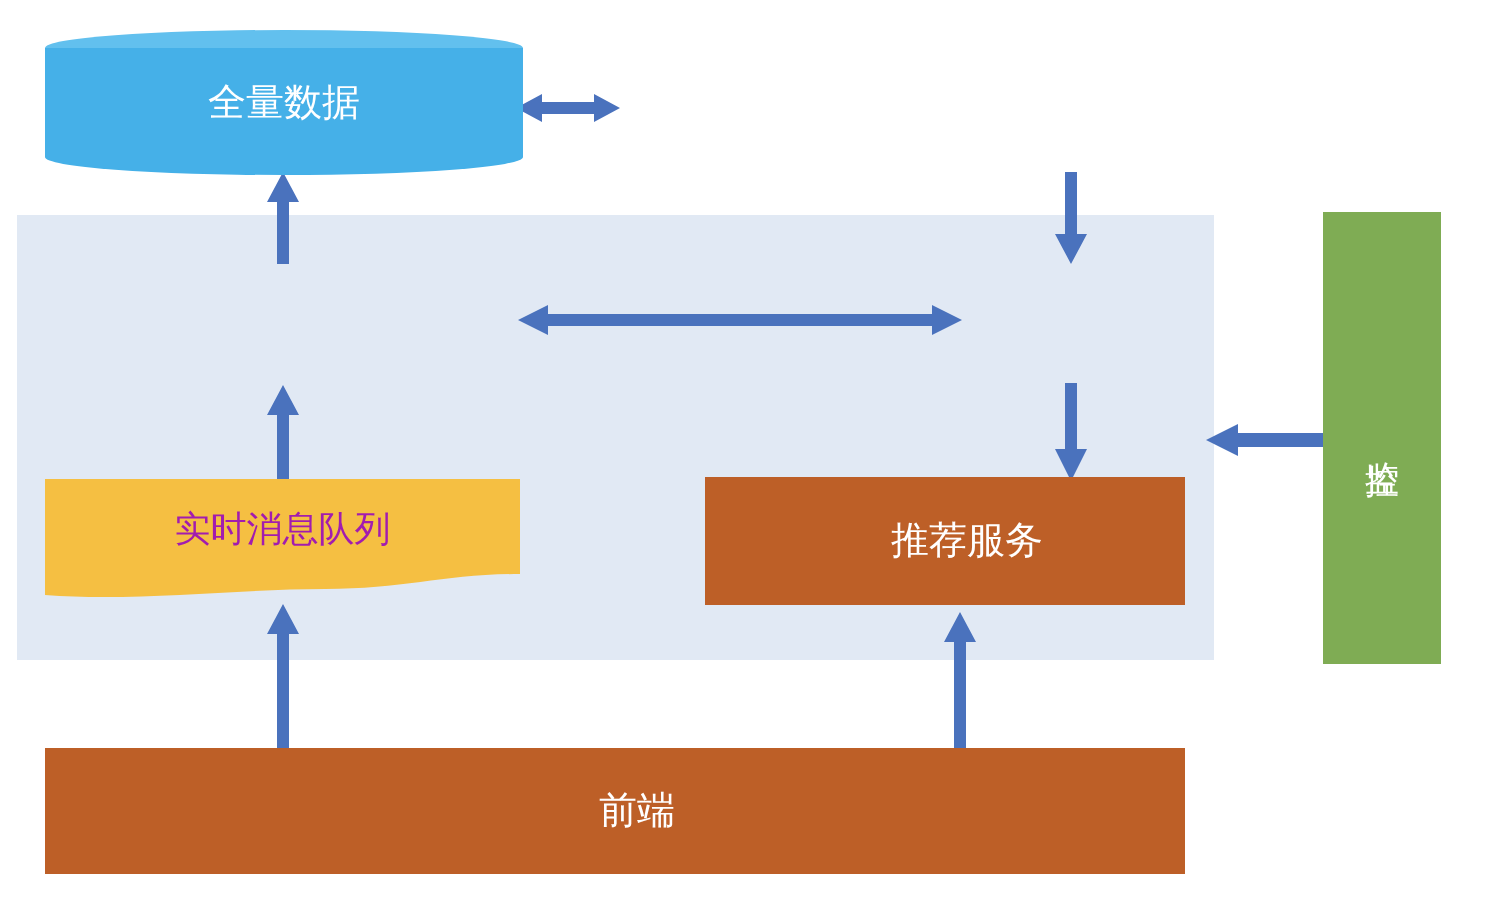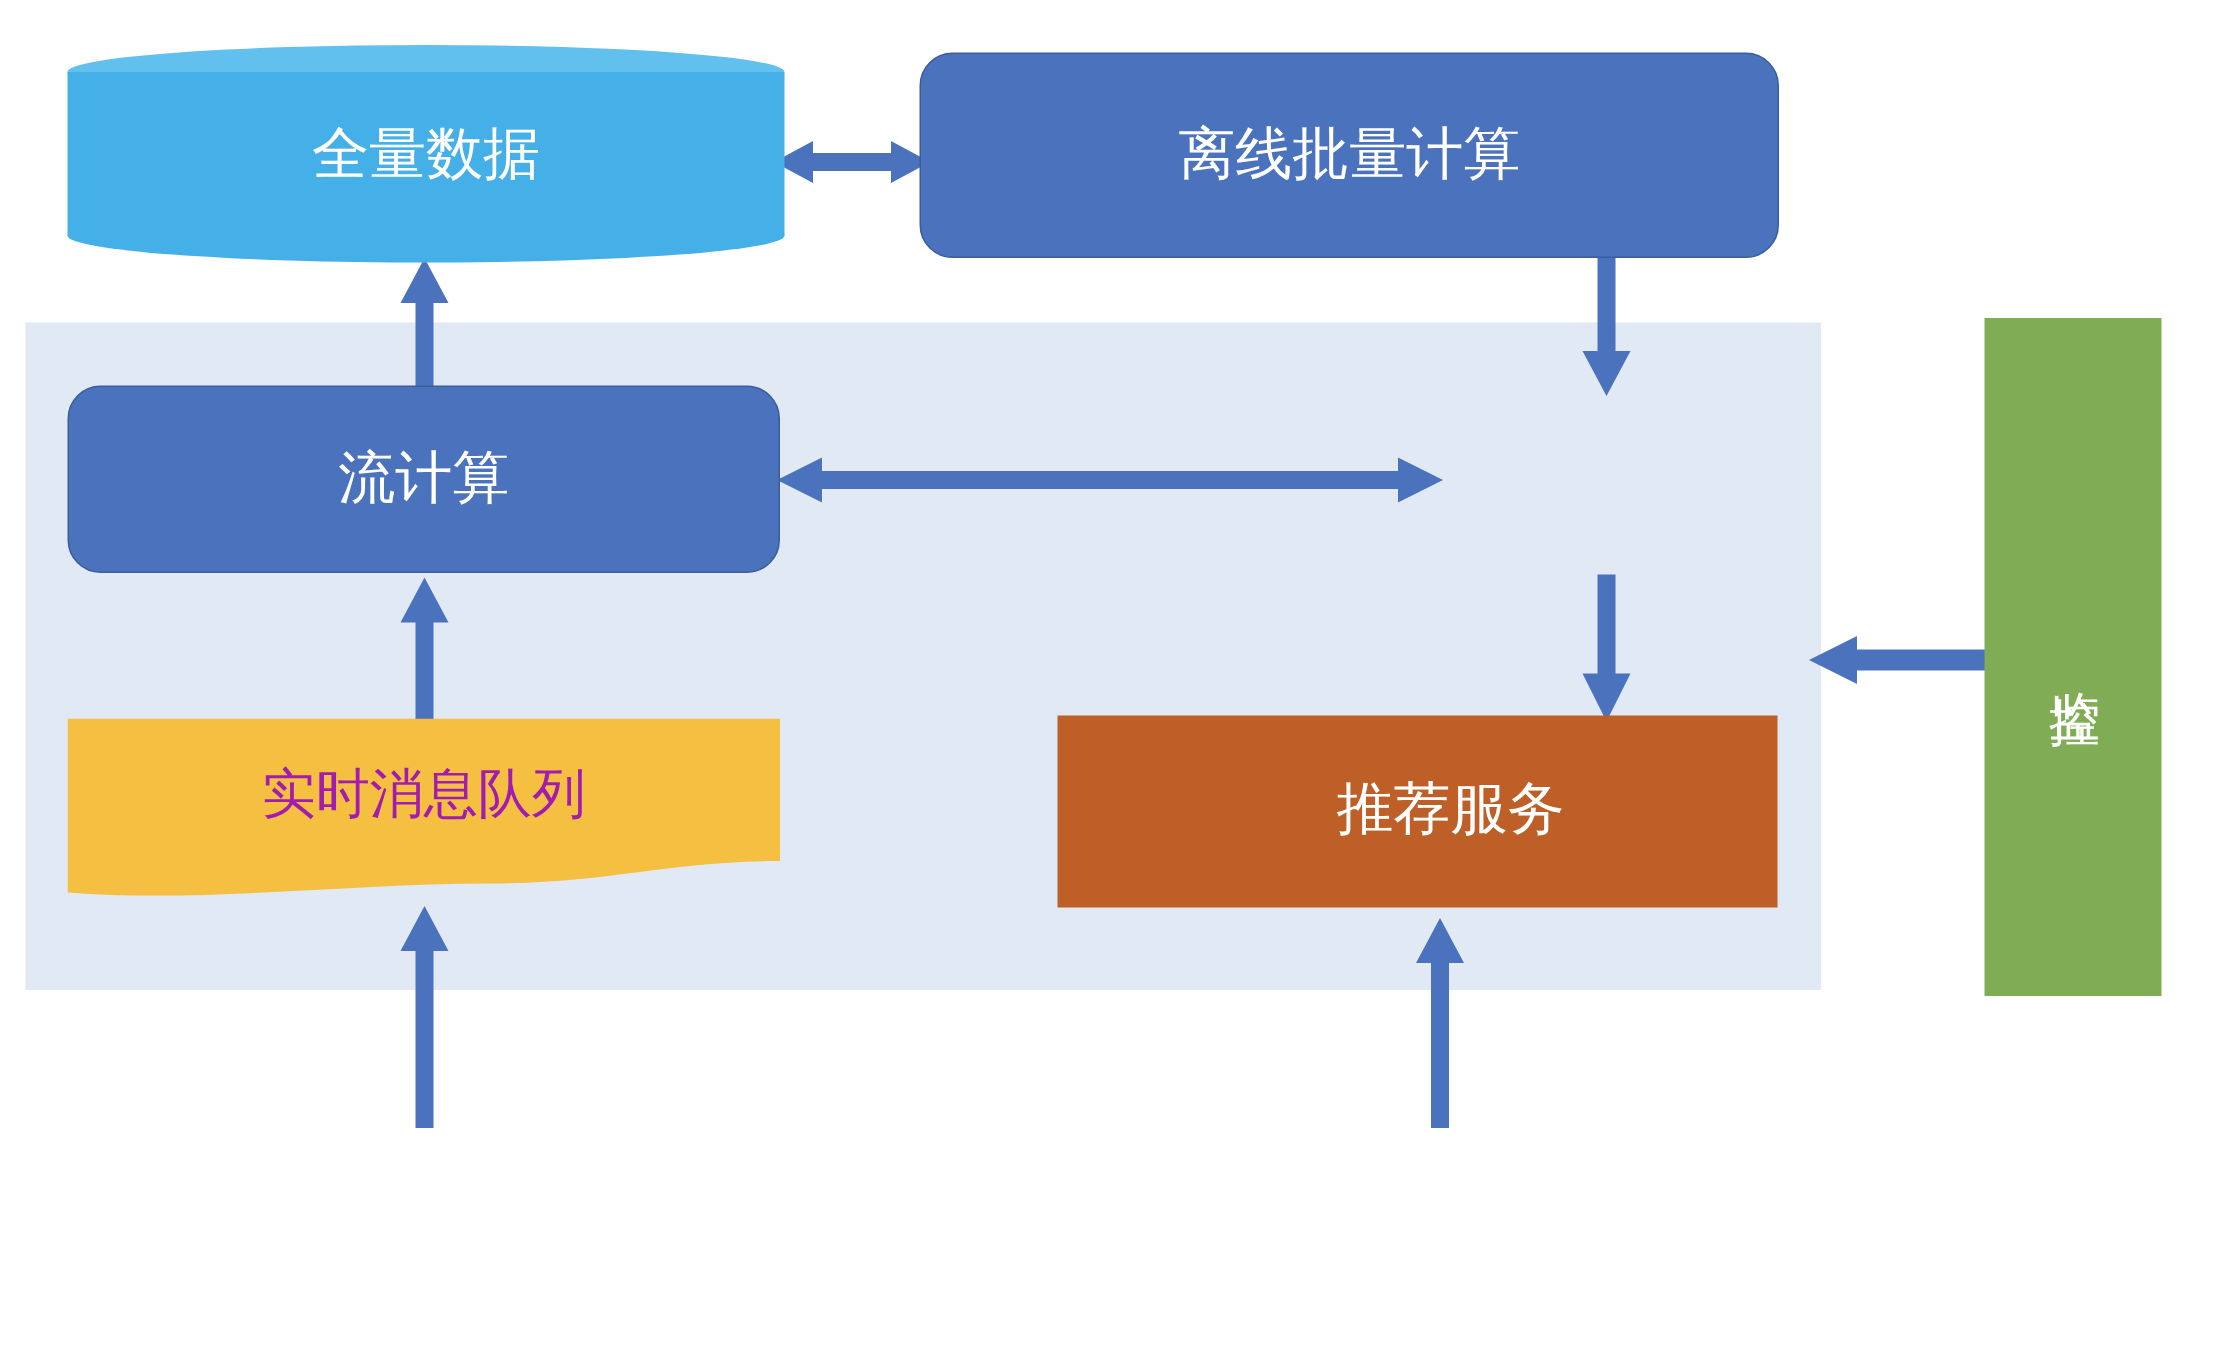--- a/index.html
+++ b/index.html
@@ -190,38 +190,35 @@
     </svg>
   </div>
 
   <div class="cyl" id="full-data" style="left:45px; top:30px; width:478px; height:145px; font-size:38px;">
     <div class="top"></div>
     <div class="bot"></div>
     <div class="body"></div>
     <div class="cyl-label">全量数据</div>
   </div>
 
-  <div class="node rounded-box" style="left:613px; top:35px; width:573px; height:137px; font-size:38px;">
-    <span>离线批量计算</span>
-  </div>
-
-  <div class="node rounded-box" style="left:45px; top:257px; width:475px; height:125px; font-size:38px;">
-    <span>流计算</span>
-  </div>
+
 
 
   <div class="wave" style="left:45px; top:479px; width:475px; height:123px; font-size:36px;">
     <svg width="475" height="123" viewBox="0 0 475 123" preserveAspectRatio="none">
       <path d="M0,0 L475,0 L475,95 C400,95 360,110 280,110 C190,110 90,123 0,116 Z" fill="#f5bf42"></path>
     </svg>
     <div class="wave-label">实时消息队列</div>
   </div>
 
   <div class="node rect-orange" style="left:705px; top:477px; width:480px; height:128px; font-size:38px;">
     <span>推荐服务</span>
   </div>
 
   <div class="node rect-green" style="left:1323px; top:212px; width:118px; height:452px; font-size:34px;">
     <span class="vertical-text">监控</span>
   </div>
 
+  <div class="node rect-orange" style="left:45px; top:748px; width:1140px; height:126px; font-size:38px;">
+    <span>前端</span>
+  </div>
 
 </div>
 
 </body></html>

